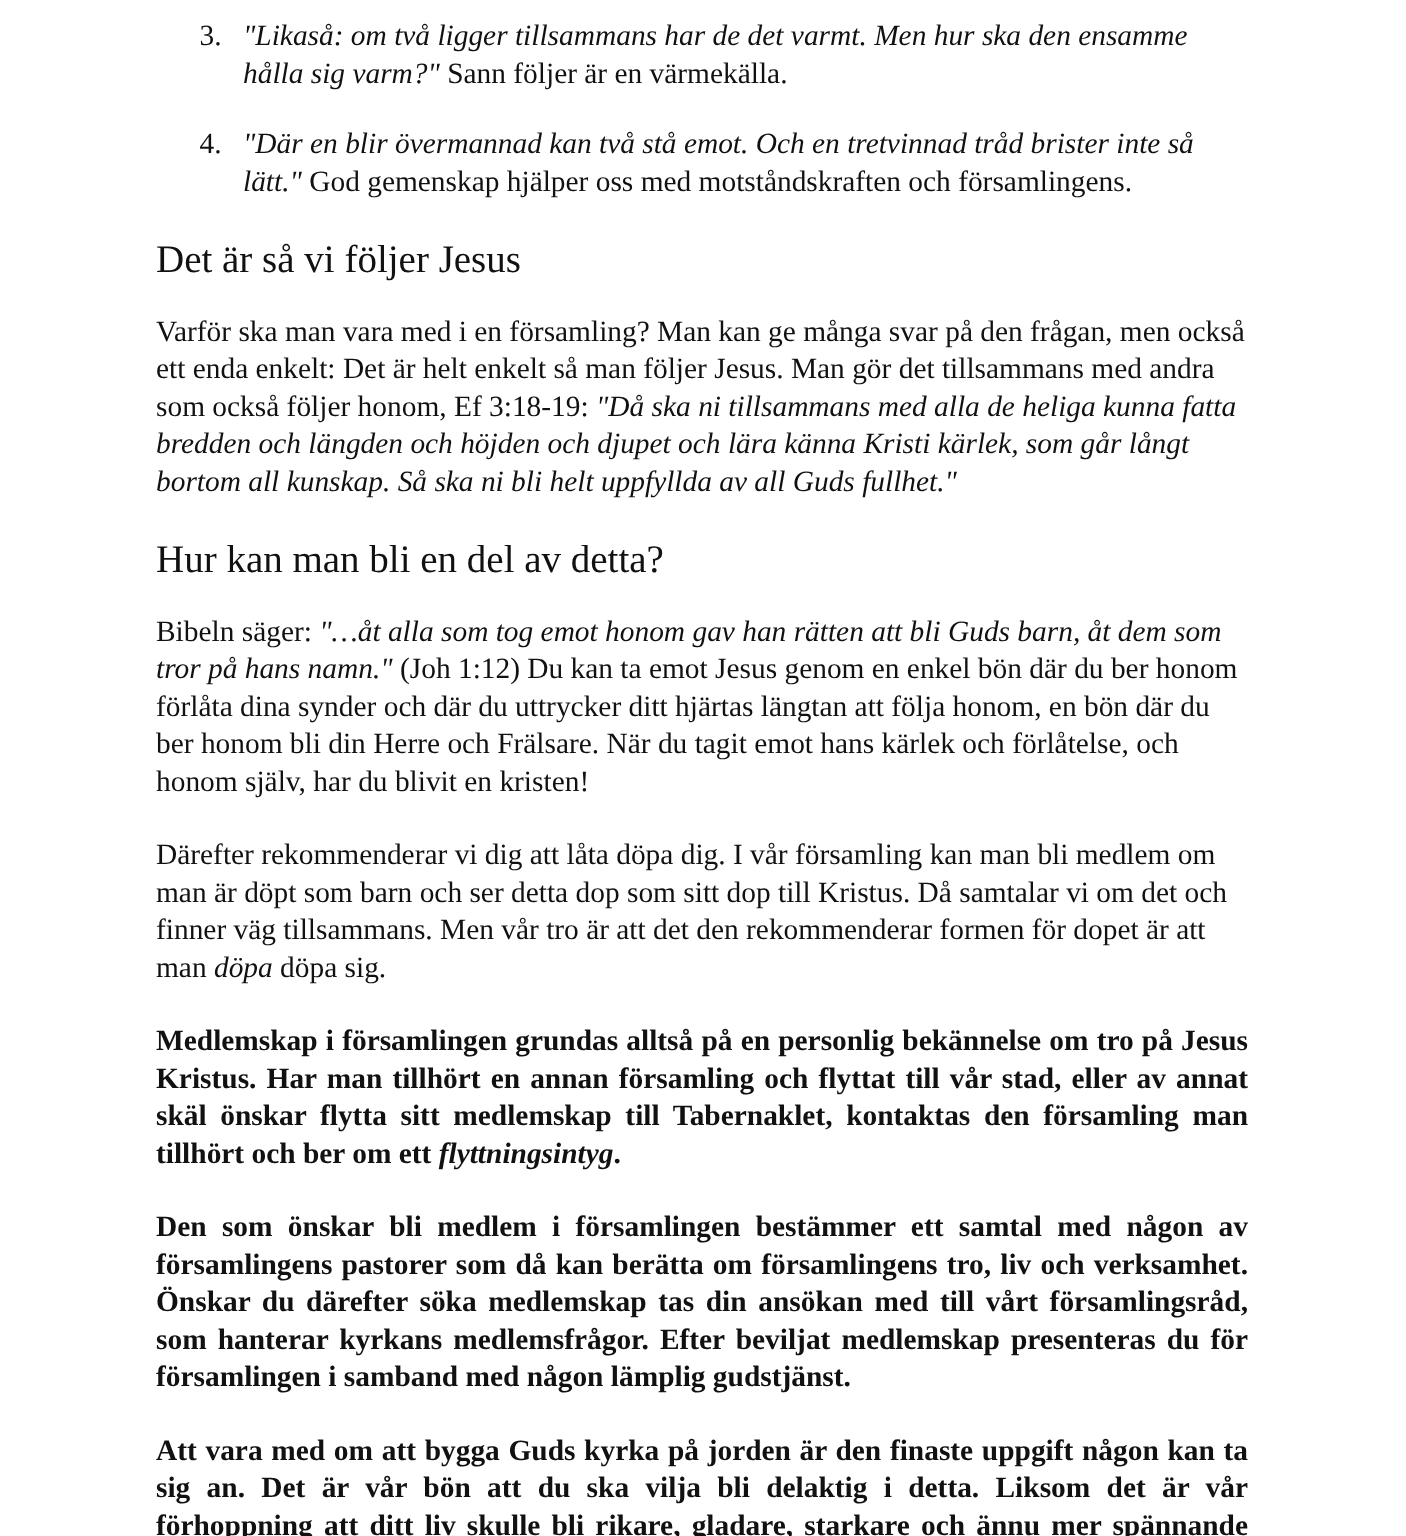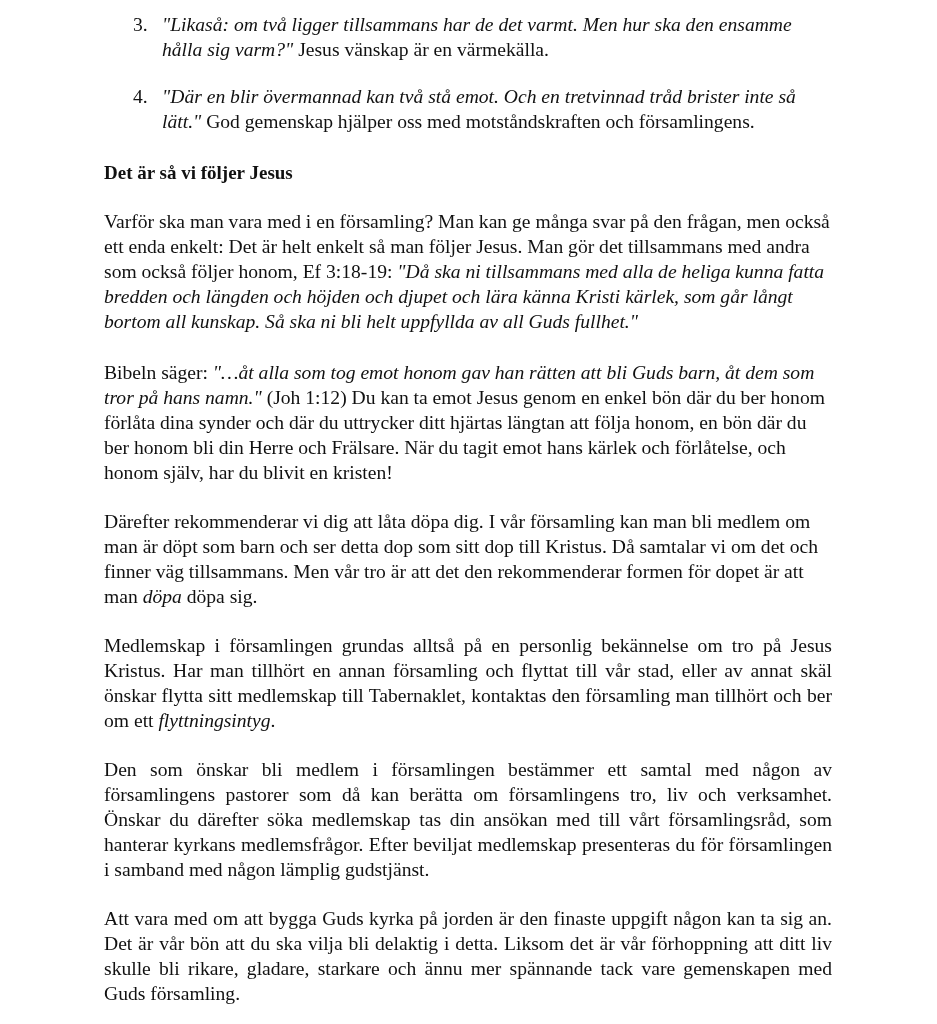--- a/index.html
+++ b/index.html
@@ -27,52 +27,54 @@
       position: relative;
       padding-left: 58px;
       margin: 0 0 22px 0;
     }
     .list-num {
       position: absolute;
       left: 29px;
       top: 0;
     }
     h2 {
-      font-size: 19px;
-      font-weight: bold;
+      font-size: 26px;
+      font-weight: normal;
       margin: 0 0 24px 0;
       line-height: 25px;
     }
     p {
       margin: 0 0 24px 0;
     }
     .justify {
       text-align: justify;
+      font-weight: bold;
     }
     i { font-style: italic; }
   </style>
 </head>
 <body>
 
 <div class="page">
 
   <div class="list-item">
     <span class="list-num">3.</span>
-    <i>"Likaså: om två ligger tillsammans har de det varmt. Men hur ska den ensamme hålla sig varm?"</i><span> Jesus vänskap är en värmekälla.</span>
+    <i>"Likaså: om två ligger tillsammans har de det varmt. Men hur ska den ensamme hålla sig varm?"</i><span> Sann följer är en värmekälla.</span>
   </div>
 
   <div class="list-item" style="margin-bottom:26px;">
     <span class="list-num">4.</span>
     <i>"Där en blir övermannad kan två stå emot. Och en tretvinnad tråd brister inte så lätt."</i><span> God gemenskap hjälper oss med motståndskraften och församlingens.</span>
   </div>
 
   <h2>Det är så vi följer Jesus</h2>
 
   <p style="margin-bottom:26px;"><span>Varför ska man vara med i en församling? Man kan ge många svar på den frågan, men också ett enda enkelt: Det är helt enkelt så man följer Jesus. Man gör det tillsammans med andra som också följer honom, Ef 3:18-19: </span><i>"Då ska ni tillsammans med alla de heliga kunna fatta bredden och längden och höjden och djupet och lära känna Kristi kärlek, som går långt bortom all kunskap. Så ska ni bli helt uppfyllda av all Guds fullhet."</i></p>
 
+  <h2>Hur kan man bli en del av detta?</h2>
 
   <p><span>Bibeln säger: </span><i>"…åt alla som tog emot honom gav han rätten att bli Guds barn, åt dem som tror på hans namn."</i><span> (Joh 1:12) Du kan ta emot Jesus genom en enkel bön där du ber honom förlåta dina synder och där du uttrycker ditt hjärtas längtan att följa honom, en bön där du ber honom bli din Herre och Frälsare. När du tagit emot hans kärlek och förlåtelse, och honom själv, har du blivit en kristen!</span></p>
 
   <p><span>Därefter rekommenderar vi dig att låta döpa dig. I vår församling kan man bli medlem om man är döpt som barn och ser detta dop som sitt dop till Kristus. Då samtalar vi om det och finner väg tillsammans. Men vår tro är att det den rekommenderar formen för dopet är att man </span><i>döpa</i><span> döpa sig.</span></p>
 
   <p class="justify"><span>Medlemskap i församlingen grundas alltså på en personlig bekännelse om tro på Jesus Kristus. Har man tillhört en annan församling och flyttat till vår stad, eller av annat skäl önskar flytta sitt medlemskap till Tabernaklet, kontaktas den församling man tillhört och ber om ett </span><i>flyttningsintyg</i><span>.</span></p>
 
   <p class="justify">Den som önskar bli medlem i församlingen bestämmer ett samtal med någon av församlingens pastorer som då kan berätta om församlingens tro, liv och verksamhet. Önskar du därefter söka medlemskap tas din ansökan med till vårt församlingsråd, som hanterar kyrkans medlemsfrågor. Efter beviljat medlemskap presenteras du för församlingen i samband med någon lämplig gudstjänst.</p>
 
   <p class="justify">Att vara med om att bygga Guds kyrka på jorden är den finaste uppgift någon kan ta sig an. Det är vår bön att du ska vilja bli delaktig i detta. Liksom det är vår förhoppning att ditt liv skulle bli rikare, gladare, starkare och ännu mer spännande tack vare gemenskapen med Guds församling.</p>

